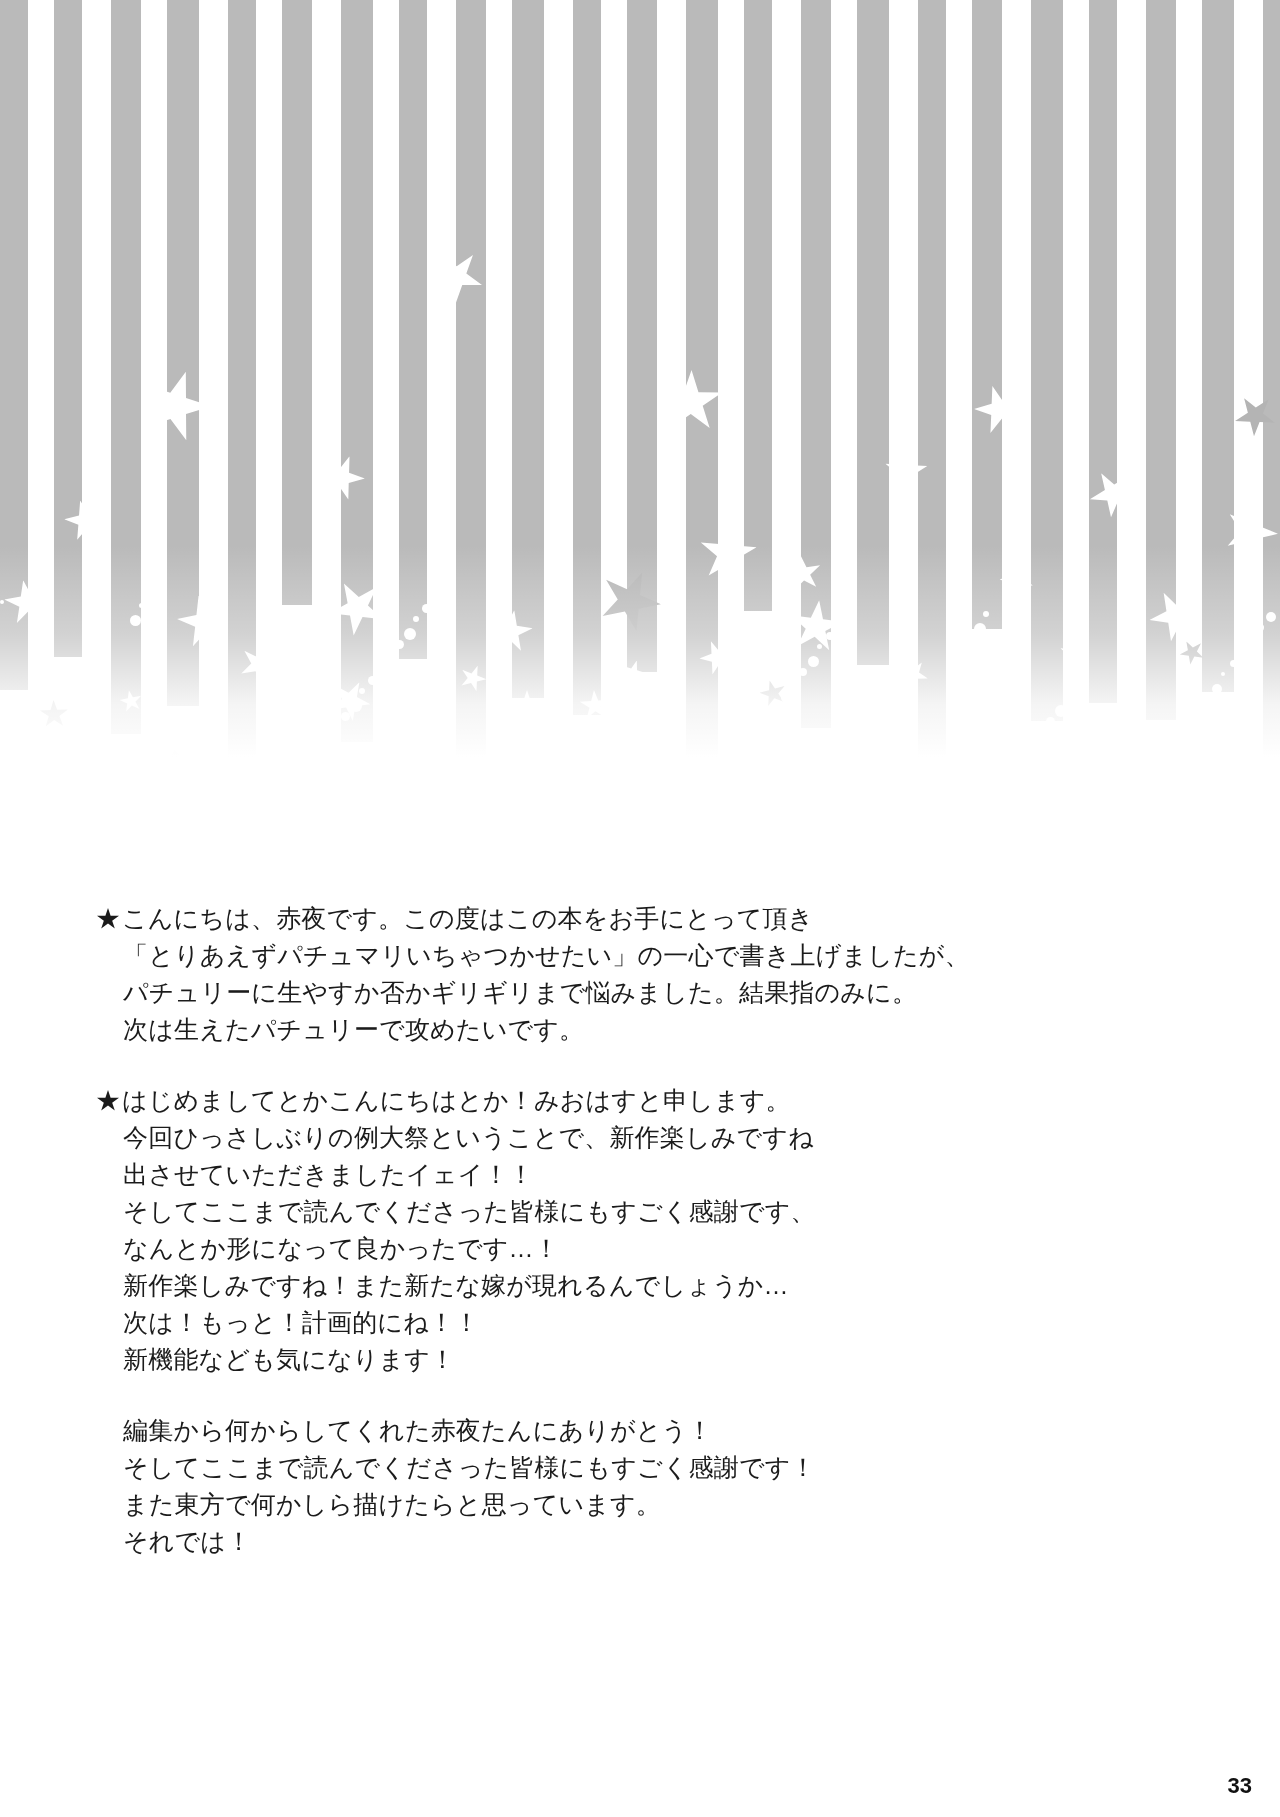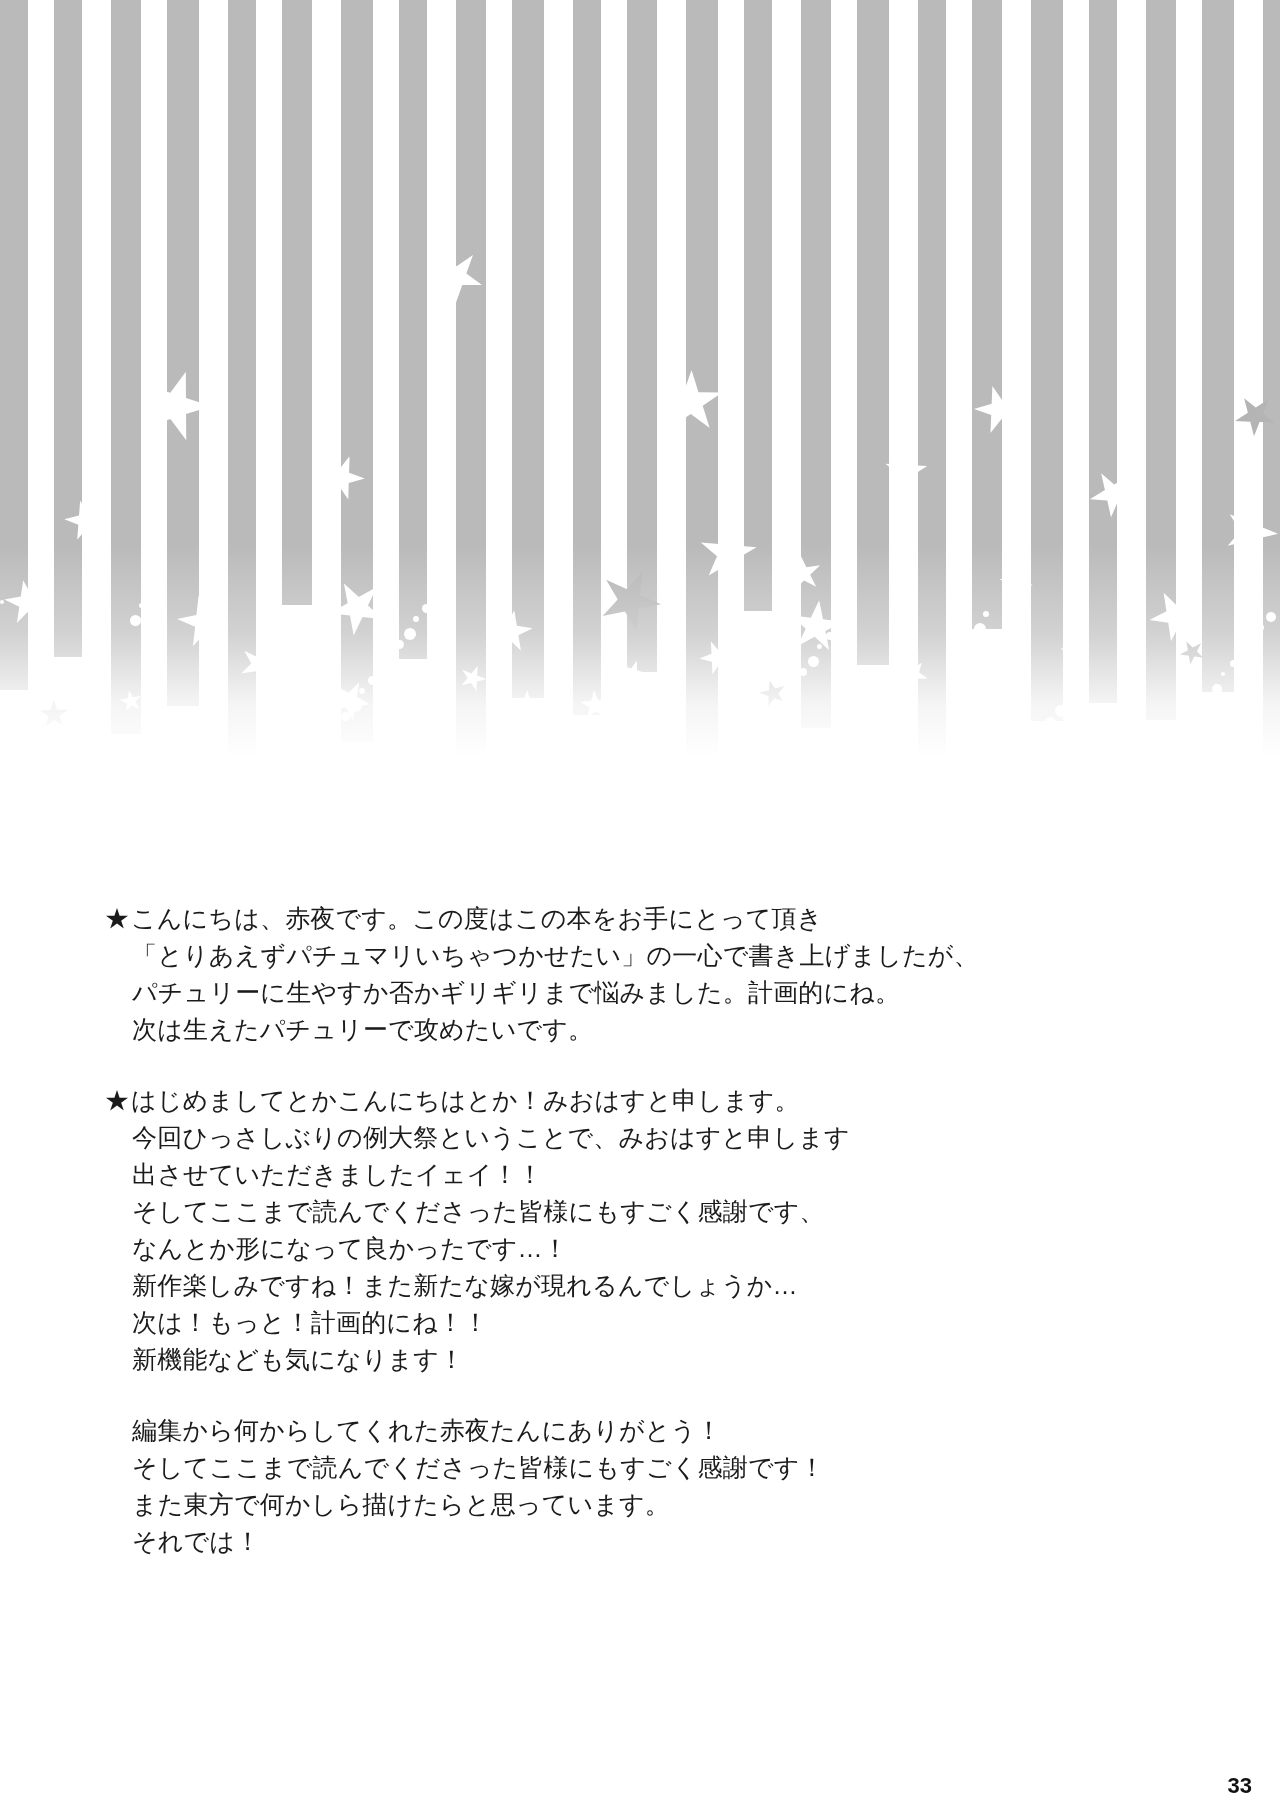--- a/index.html
+++ b/index.html
@@ -63,21 +63,21 @@
   }
   .dust {
     position: absolute;
     background: #ffffff;
     border-radius: 50%;
   }
 
   
   #afterword {
     position: absolute;
-    left: 106px;
+    left: 97px;
     top: 900px;
     width: 1000px;
   }
   .para {
     margin: 0 0 0 0;
     font-size: 25px;
     line-height: 37px;
     letter-spacing: 0.2px;
     color: #1b1b1b;
   }
@@ -253,26 +253,26 @@
       <div class="dust" style="width: 5px; height: 5px; left: 763px; top: 716px;"></div>
       <div class="dust" style="width: 12px; height: 12px; left: 974px; top: 623px;"></div>
     </div>
   <div id="stripe-fade"></div>
 </div>
 
 <div id="afterword">
     <div class="para">
       <span class="line"><span class="bullet-star"></span>こんにちは、赤夜です。この度はこの本をお手にとって頂き</span>
       <span class="line indent">「とりあえずパチュマリいちゃつかせたい」の一心で書き上げましたが、</span>
-      <span class="line indent">パチュリーに生やすか否かギリギリまで悩みました。計画的にね。</span>
+      <span class="line indent">パチュリーに生やすか否かギリギリまで悩みました。結果指のみに。</span>
       <span class="line indent">次は生えたパチュリーで攻めたいです。</span>
     </div>
     <div class="para">
       <span class="line"><span class="bullet-star"></span>はじめましてとかこんにちはとか！みおはすと申します。</span>
-      <span class="line indent">今回ひっさしぶりの例大祭ということで、みおはすと申します</span>
+      <span class="line indent">今回ひっさしぶりの例大祭ということで、新作楽しみですね</span>
       <span class="line indent">出させていただきましたイェイ！！</span>
       <span class="line indent">そしてここまで読んでくださった皆様にもすごく感謝です、</span>
       <span class="line indent">なんとか形になって良かったです…！</span>
       <span class="line indent">新作楽しみですね！また新たな嫁が現れるんでしょうか…</span>
       <span class="line indent">次は！もっと！計画的にね！！</span>
       <span class="line indent">新機能なども気になります！</span>
     </div>
     <div class="para">
       <span class="line indent">編集から何からしてくれた赤夜たんにありがとう！</span>
       <span class="line indent">そしてここまで読んでくださった皆様にもすごく感謝です！</span>

